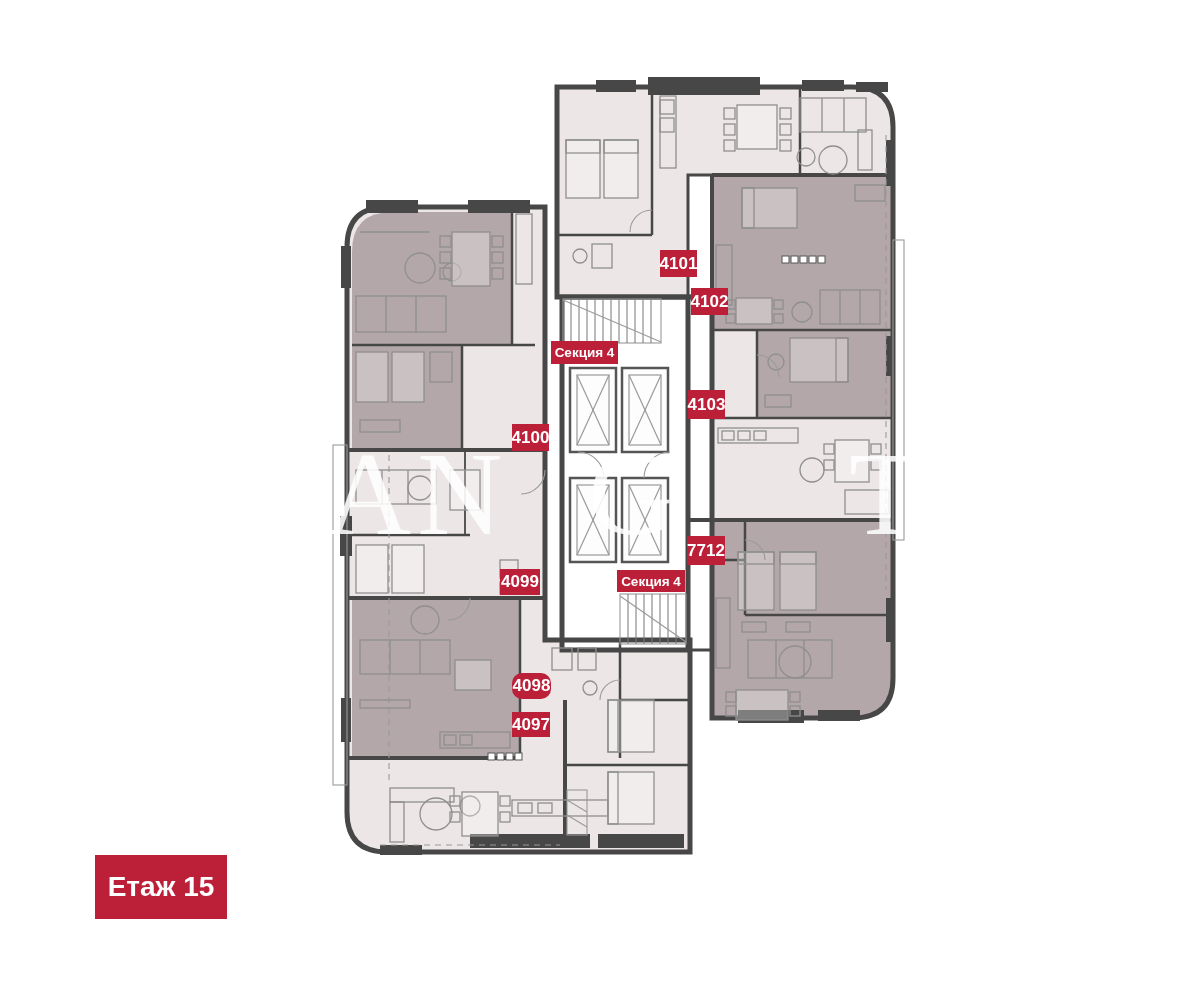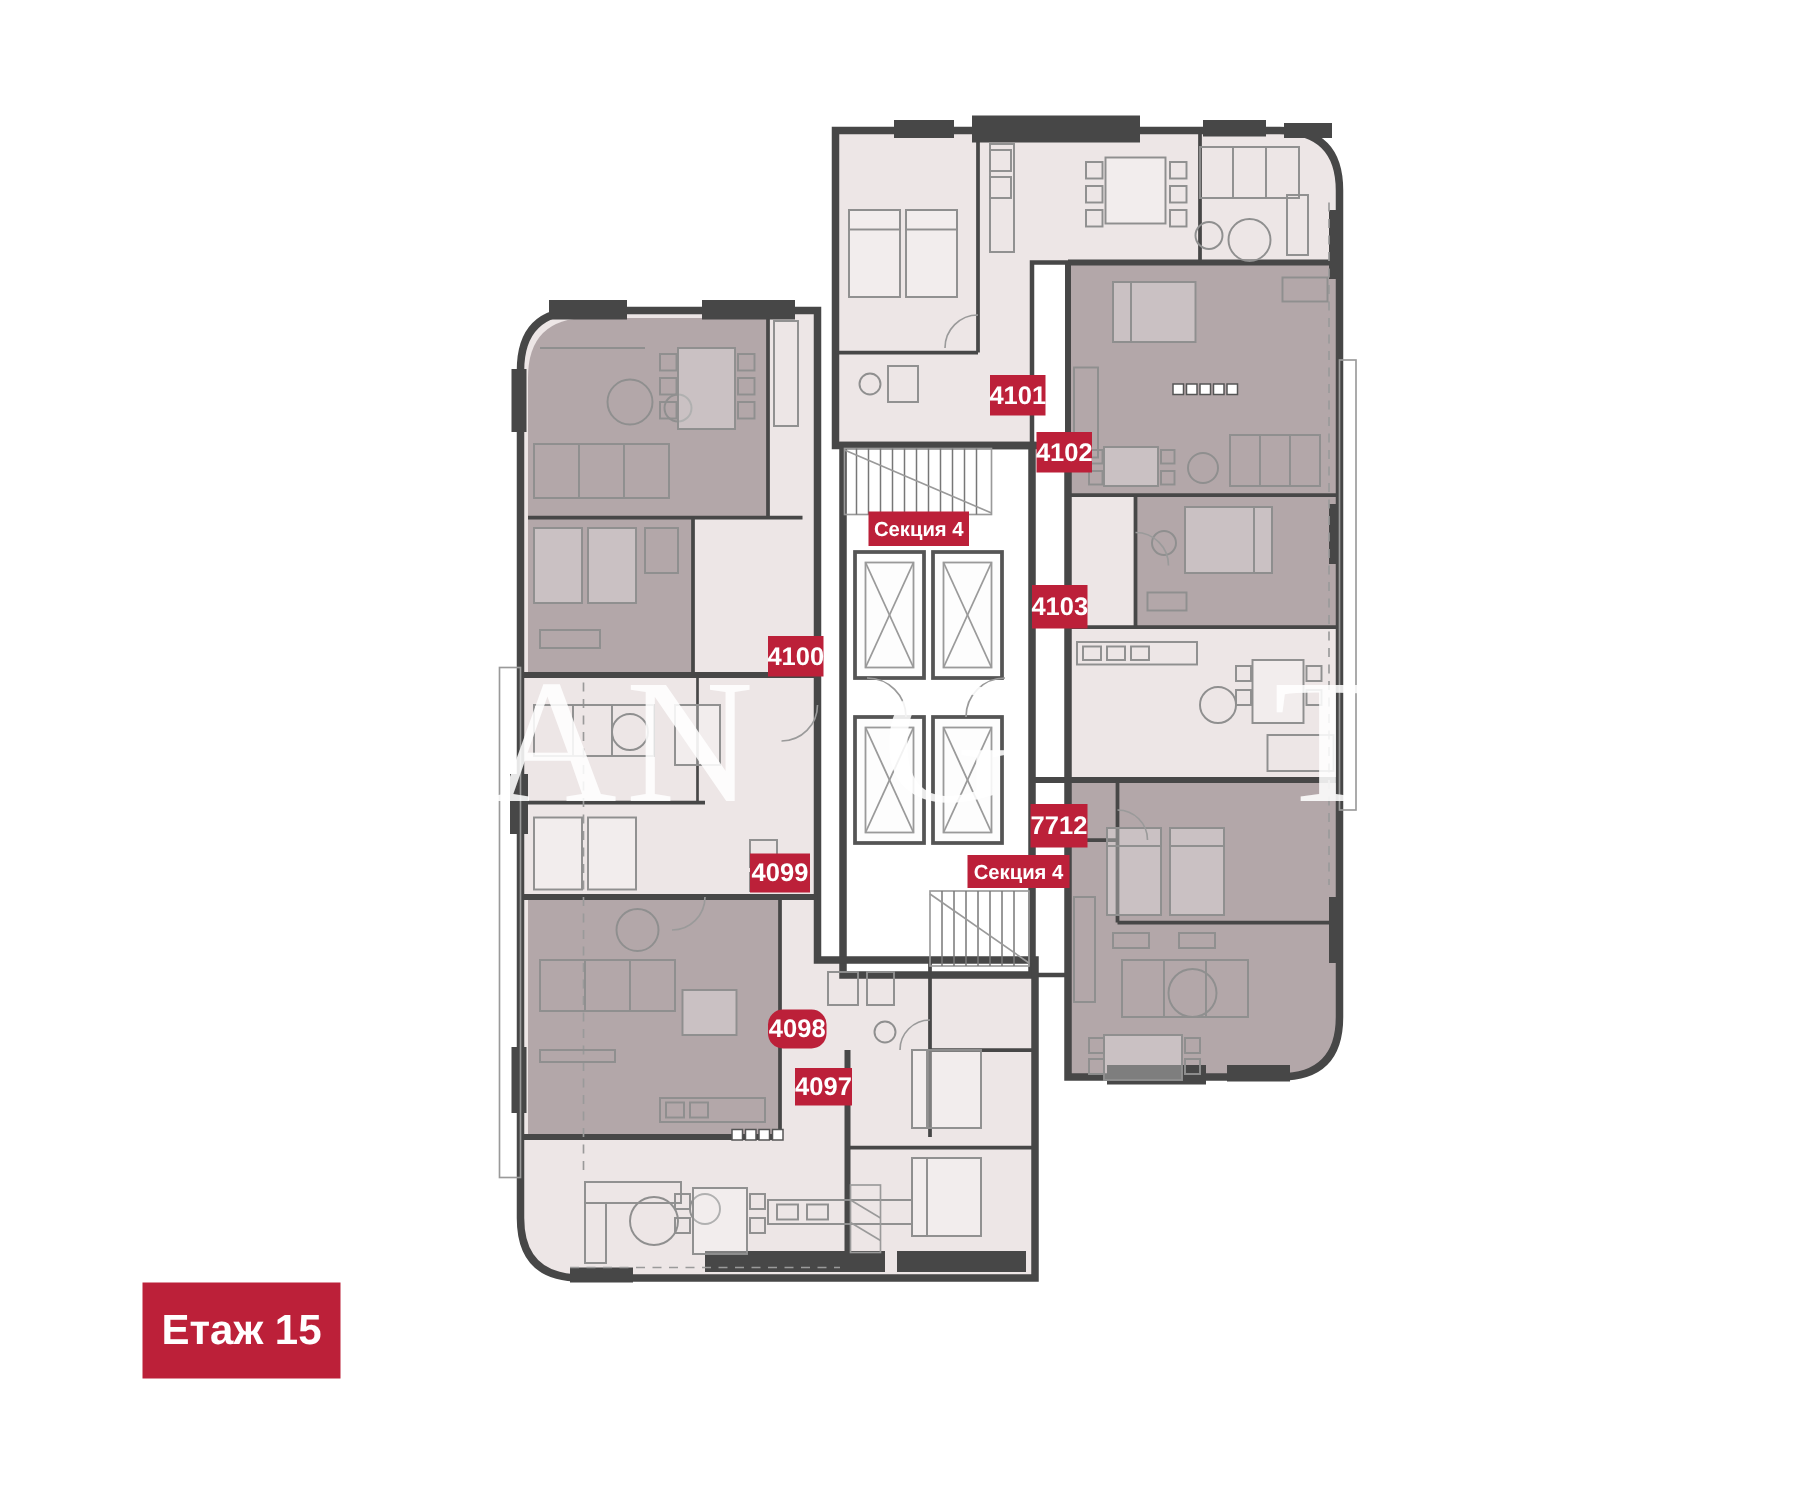--- a/index.html
+++ b/index.html
@@ -27,22 +27,22 @@
          display:flex;align-items:center;justify-content:center;font-weight:700;
          box-sizing:border-box;white-space:nowrap;}
   .unit{font-size:17px;margin-top:28px;}
   .b4101{left:660px;top:222px;width:37px;height:27px;}
   .b4102{left:691px;top:260px;width:37px;height:27px;}
   .b4103{left:688px;top:362px;width:37px;height:29px;}
   .b4104{left:687px;top:508px;width:38px;height:29px;}
   .b4100{left:512px;top:396px;width:37px;height:27px;}
   .b4099{left:500px;top:541px;width:40px;height:26px;}
   .b4098{left:512px;top:645px;width:39px;height:26px;border-radius:10px;}
-  .b4097{left:530px;top:684px;width:38px;height:25px;}
-  .sec{font-size:13.5px;margin-left:28px;}
+  .b4097{left:512px;top:684px;width:38px;height:25px;}
+  .sec{font-size:13.5px;}
   .sec-top{left:551px;top:341px;width:67px;height:23px;}
   .sec-bottom{left:617px;top:570px;width:68px;height:22px;}
   .floor-badge{left:95px;top:855px;width:132px;height:64px;font-size:28px;}
 
   
   .room-light{fill:var(--room-light,#EDE6E6);}
   .room-dark{fill:var(--room-dark,#B3A7A9);}
   .outline{fill:none;stroke:var(--wall-dark,#474747);stroke-width:5;}
   .wall4{stroke:var(--wall-dark,#474747);stroke-width:4;}
   .wall2{stroke:var(--wall-dark,#474747);stroke-width:2.5;}

